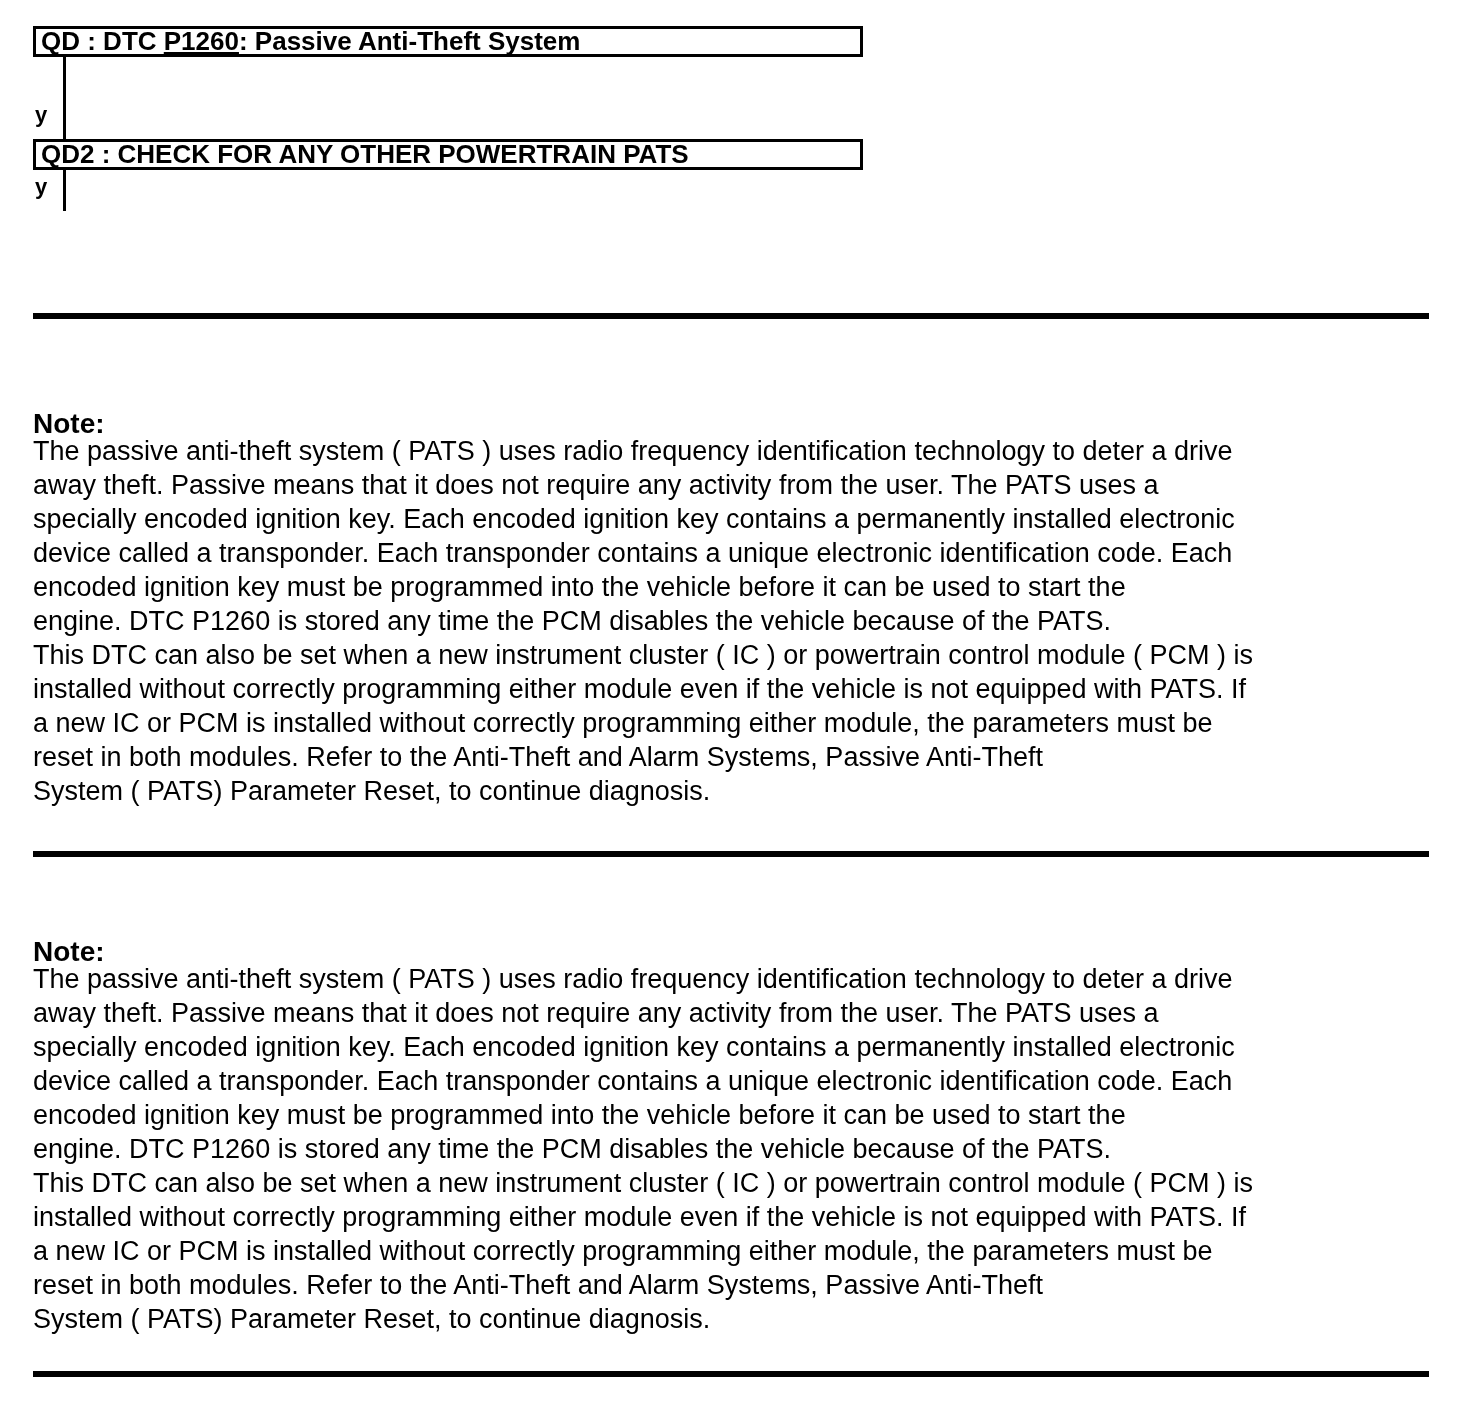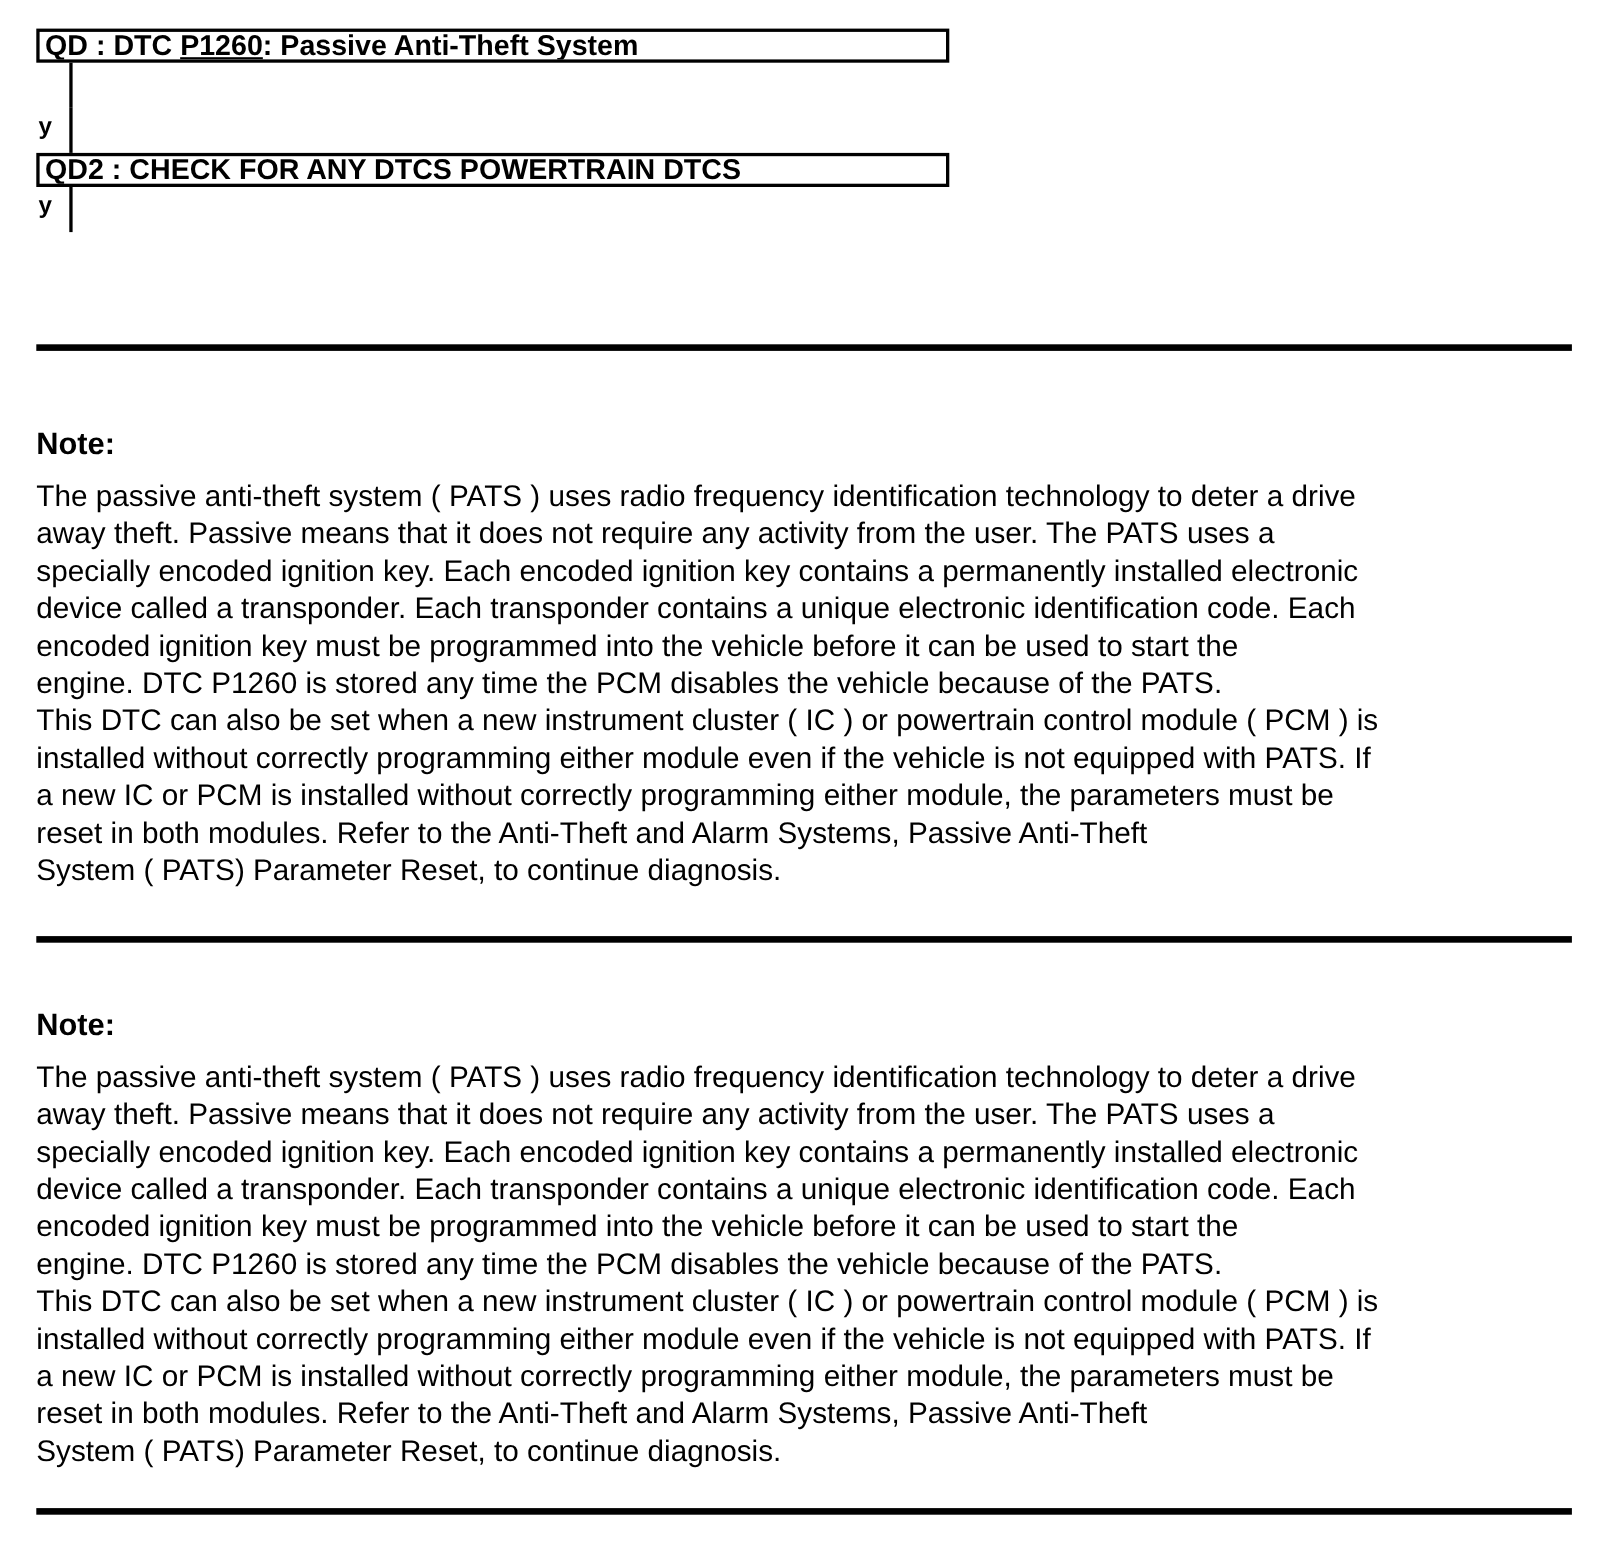--- a/index.html
+++ b/index.html
@@ -63,20 +63,21 @@
     width: 1396px;
     height: 6px;
     background: #000000;
   }
   .note-heading {
     position: absolute;
     left: 33px;
     font-weight: bold;
     font-size: 28px;
     line-height: 30px;
+    margin-top: 20px;
   }
   .note-body {
     position: absolute;
     left: 33px;
     width: 1402px;
     font-size: 27px;
     line-height: 34px;
     white-space: pre-line;
   }
 </style>
@@ -93,21 +94,21 @@
       <span class="ylabel"></span>
       <span class="vline"></span>
     </div>
 
 
     <div class="connector">
       <span class="ylabel">y</span>
       <span class="vline"></span>
     </div>
 
-    <div class="tree-box">QD2 : CHECK FOR ANY DTCS POWERTRAIN DTCS</div>
+    <div class="tree-box">QD2 : CHECK FOR ANY OTHER POWERTRAIN PATS</div>
 
     <div class="connector">
       <span class="ylabel">y</span>
       <span class="vline"></span>
     </div>
 
 
   </div>
 
   <div class="rule" style="top:313px"></div>

